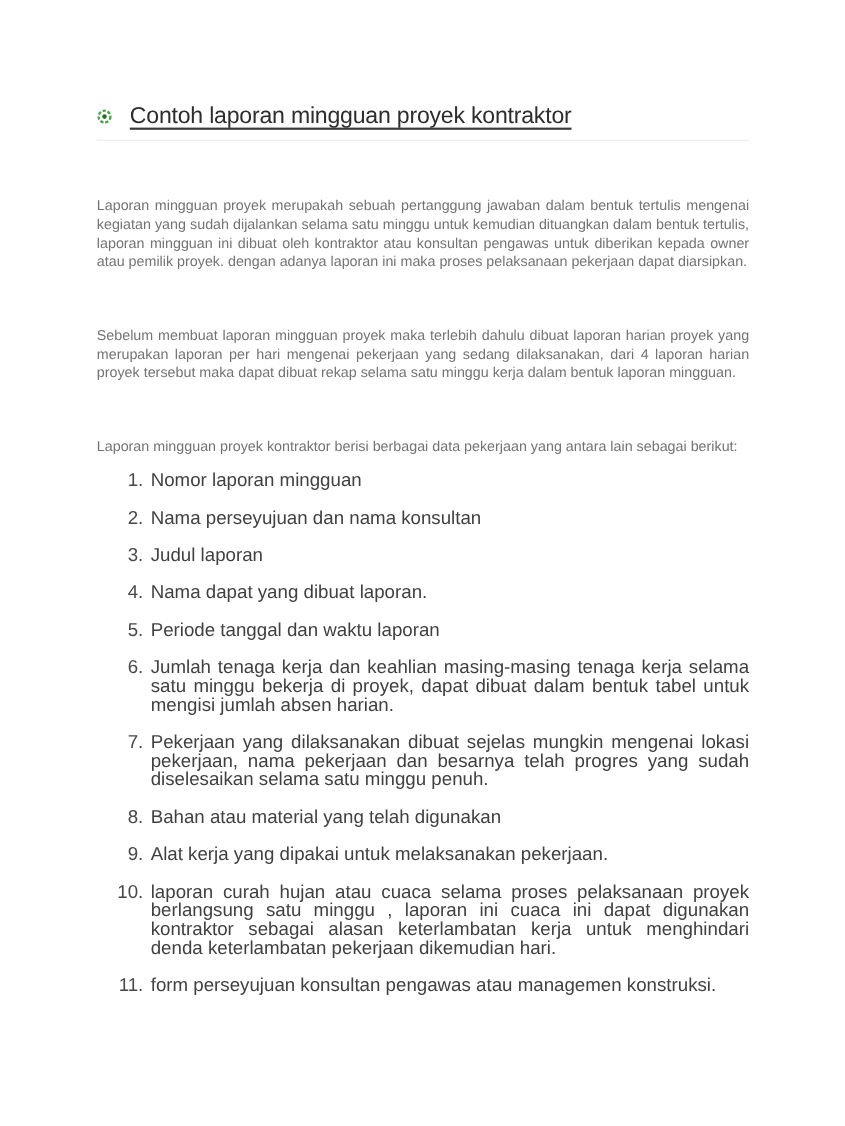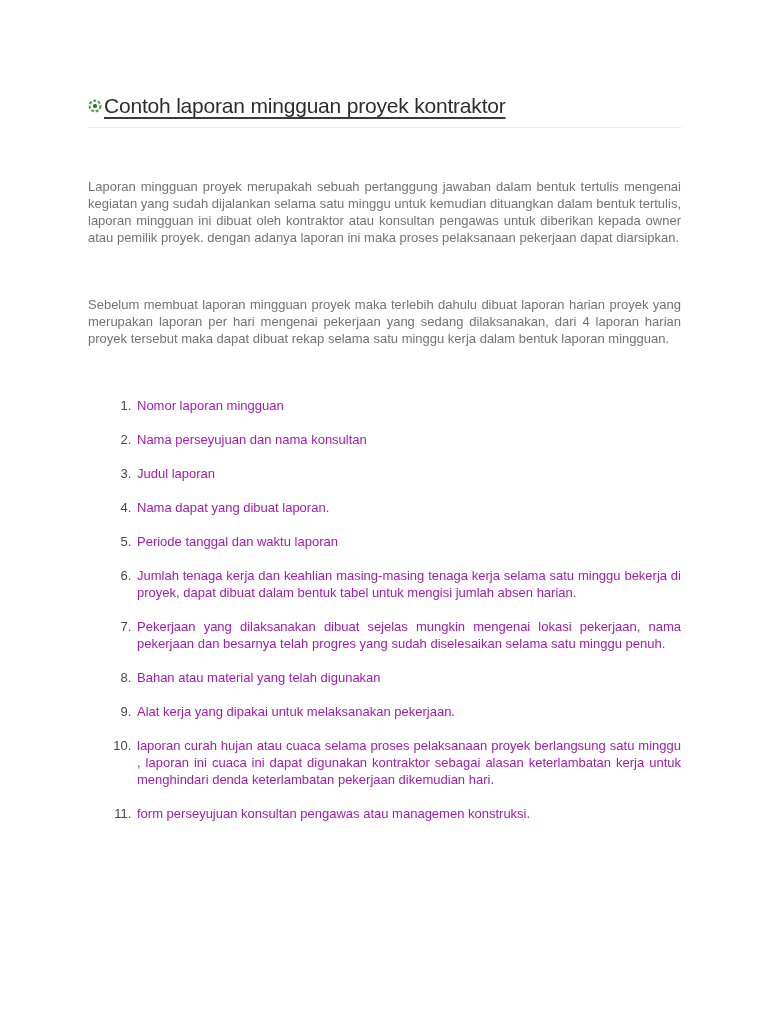--- a/index.html
+++ b/index.html
@@ -17,21 +17,21 @@
   .page {
     box-sizing: border-box;
     width: 768px;
     height: 1024px;
     background: #ffffff;
     padding: 94px 87px 0 88px;
   }
   .doc-header {
     display: flex;
     align-items: center;
-    gap: 2px;
+    gap: 16px;
     margin: 0 0 9px 0;
   }
   .badge-icon {
     width: 14px;
     height: 14px;
     flex: 0 0 auto;
     display: inline-block;
   }
   .doc-title {
     font-size: 21px;
@@ -56,23 +56,23 @@
     text-align: justify;
     color: #737373;
     margin: 0 0 50px 0;
   }
   .body-text.last-intro {
     margin-bottom: 14px;
   }
   ol.report-items {
     margin: 0;
     padding: 0 0 0 47px;
-    font-size: 13px;
+    font-size: 17px;
     line-height: 17px;
-    color: #a21caf;
+    color: #404040;
   }
   ol.report-items li {
     margin: 0 0 17px 0;
     padding-left: 2px;
     text-align: justify;
   }
   ol.report-items li::marker {
     color: #484848;
   }
 </style>
@@ -90,20 +90,21 @@
     </span>
     <span class="doc-title">Contoh laporan mingguan proyek kontraktor</span>
   </div>
 
   <hr class="title-divider">
 
   <p class="body-text">Laporan mingguan proyek merupakah sebuah pertanggung jawaban dalam bentuk tertulis mengenai kegiatan yang sudah dijalankan selama satu minggu untuk kemudian dituangkan dalam bentuk tertulis, laporan mingguan ini dibuat oleh kontraktor atau konsultan pengawas untuk diberikan kepada owner atau pemilik proyek. dengan adanya laporan ini maka proses pelaksanaan pekerjaan dapat diarsipkan.</p>
 
   <p class="body-text">Sebelum membuat laporan mingguan proyek maka terlebih dahulu dibuat laporan harian proyek yang merupakan laporan per hari mengenai pekerjaan yang sedang dilaksanakan, dari 4 laporan harian proyek tersebut maka dapat dibuat rekap selama satu minggu kerja dalam bentuk laporan mingguan.</p>
 
+  <p class="body-text last-intro">Laporan mingguan proyek kontraktor berisi berbagai data pekerjaan yang antara lain sebagai berikut:</p>
 
   <ol class="report-items">
     <li>Nomor laporan mingguan</li>
     <li>Nama perseyujuan dan nama konsultan</li>
     <li>Judul laporan</li>
     <li>Nama dapat yang dibuat laporan.</li>
     <li>Periode tanggal dan waktu laporan</li>
     <li>Jumlah tenaga kerja dan keahlian masing-masing tenaga kerja selama satu minggu bekerja di proyek, dapat dibuat dalam bentuk tabel untuk mengisi jumlah absen harian.</li>
     <li>Pekerjaan yang dilaksanakan dibuat sejelas mungkin mengenai lokasi pekerjaan, nama pekerjaan dan besarnya telah progres yang sudah diselesaikan selama satu minggu penuh.</li>
     <li>Bahan atau material yang telah digunakan</li>

